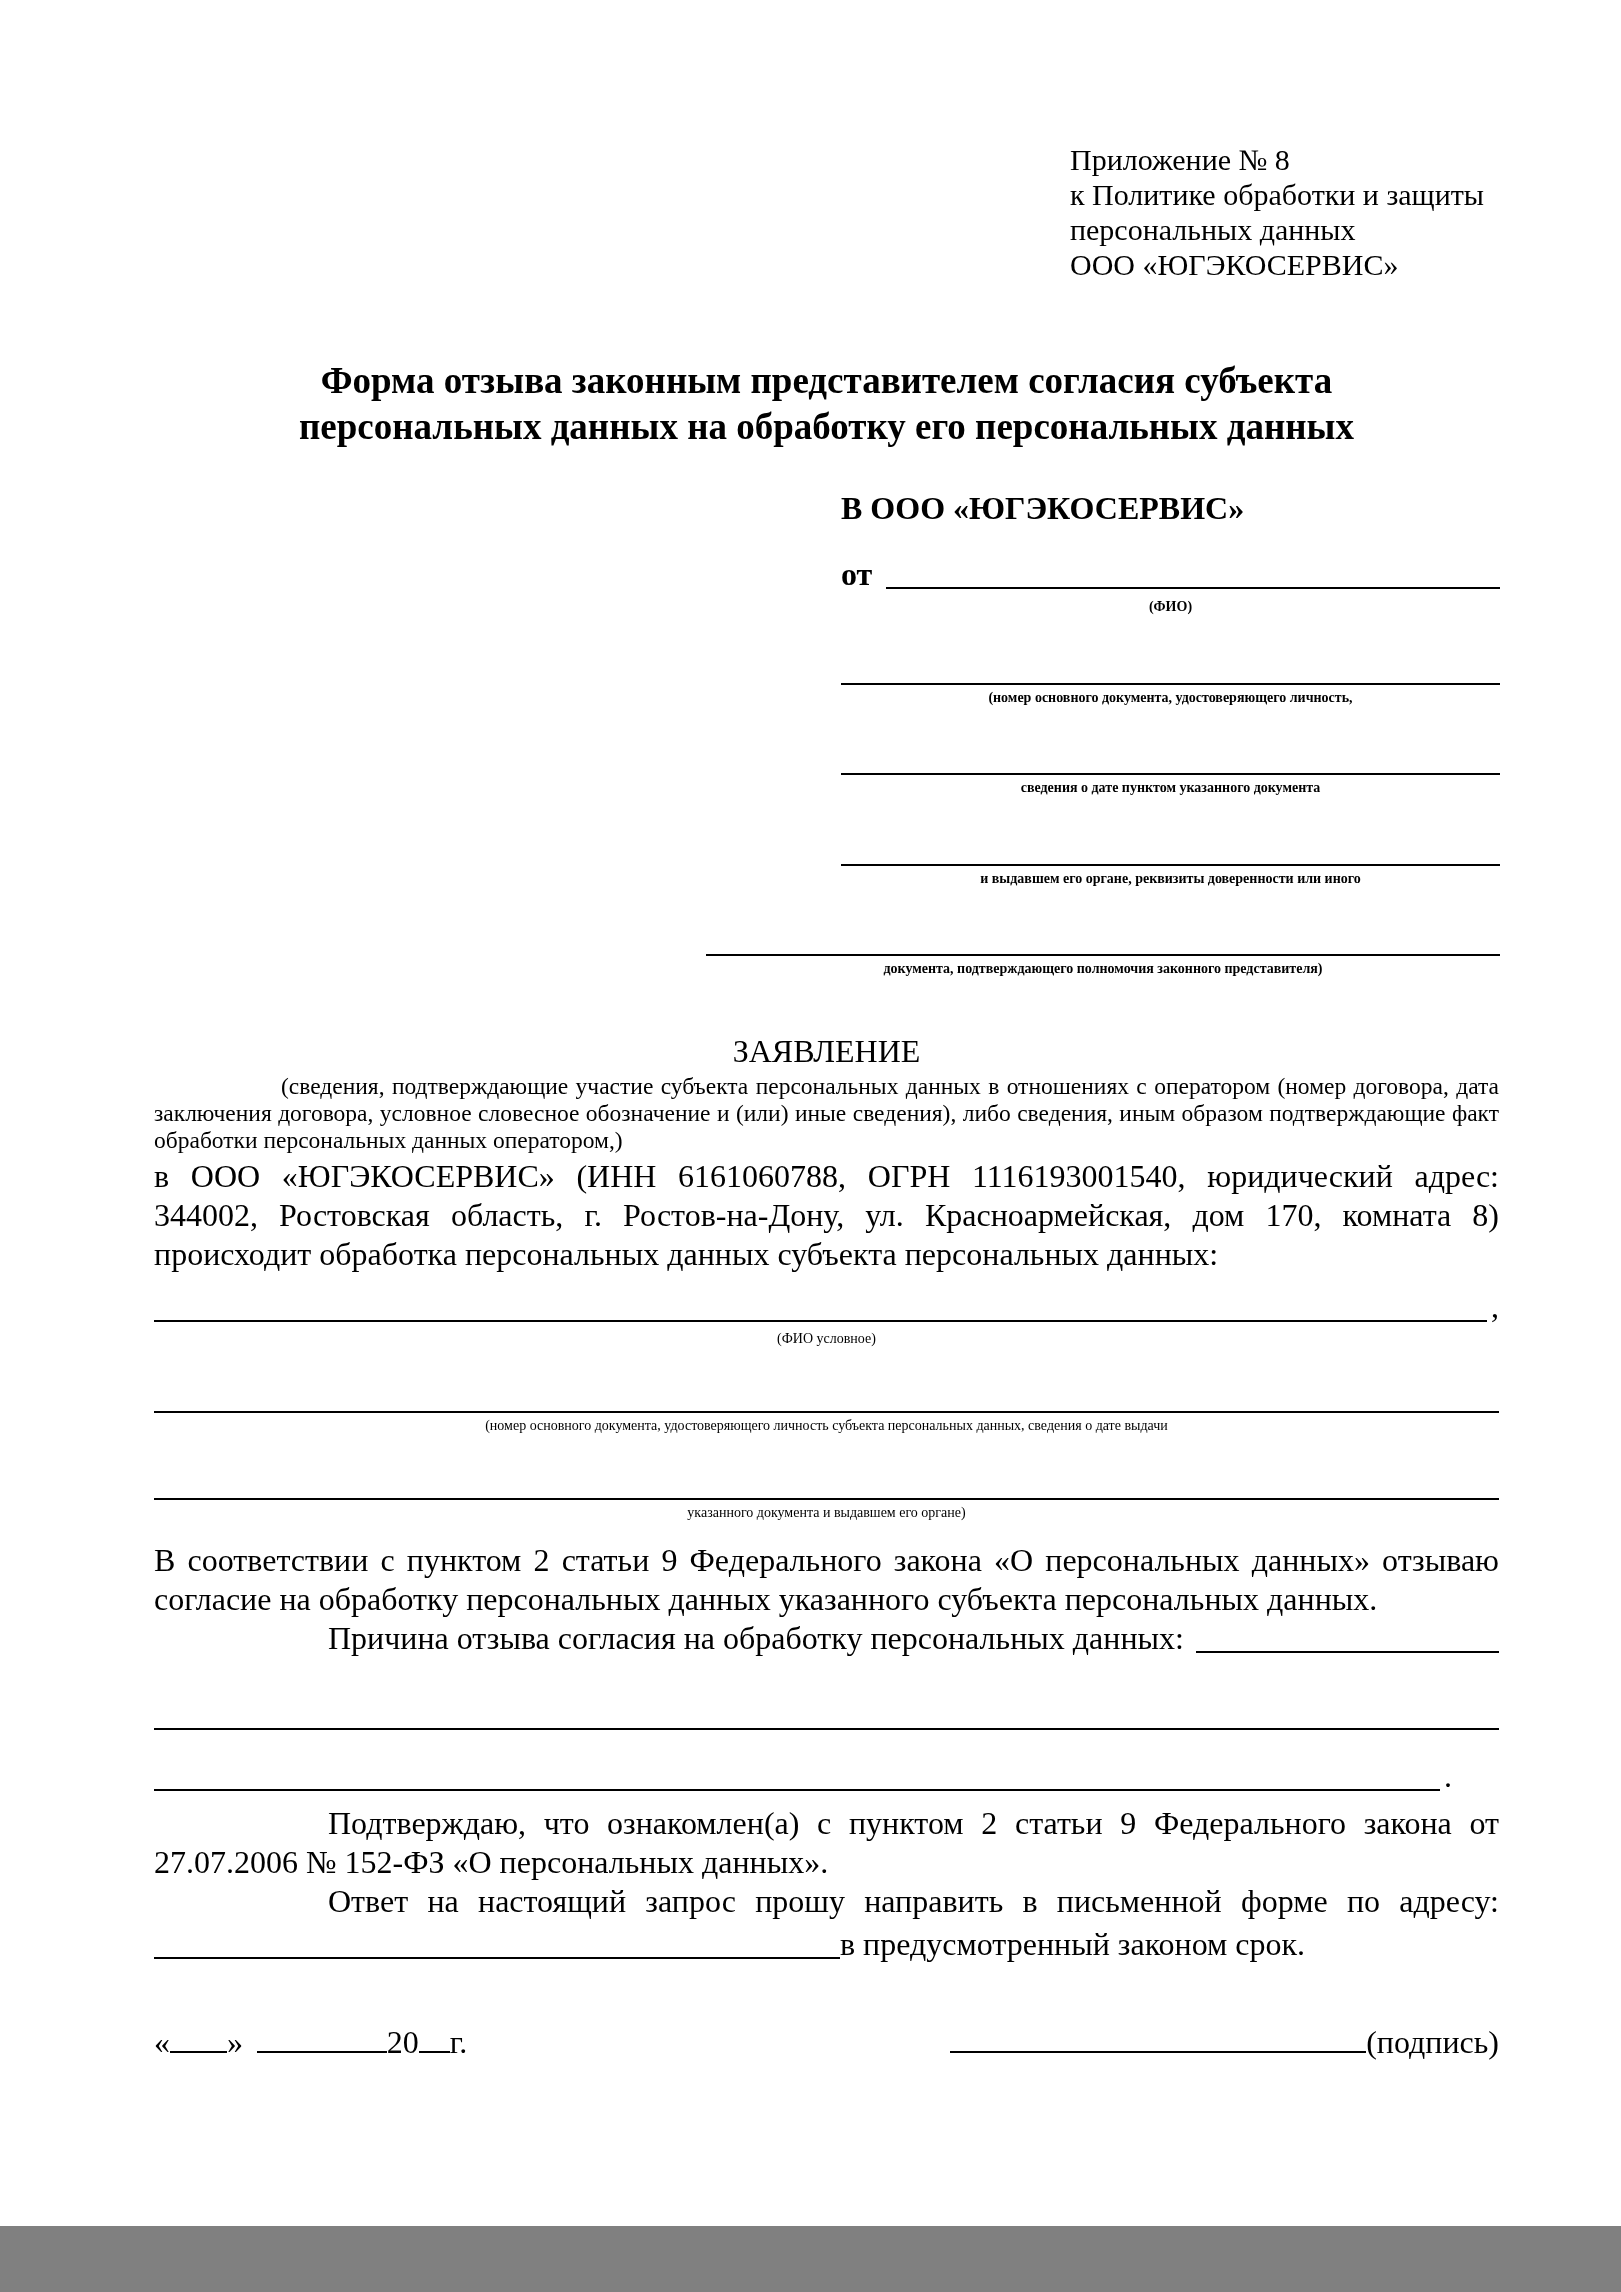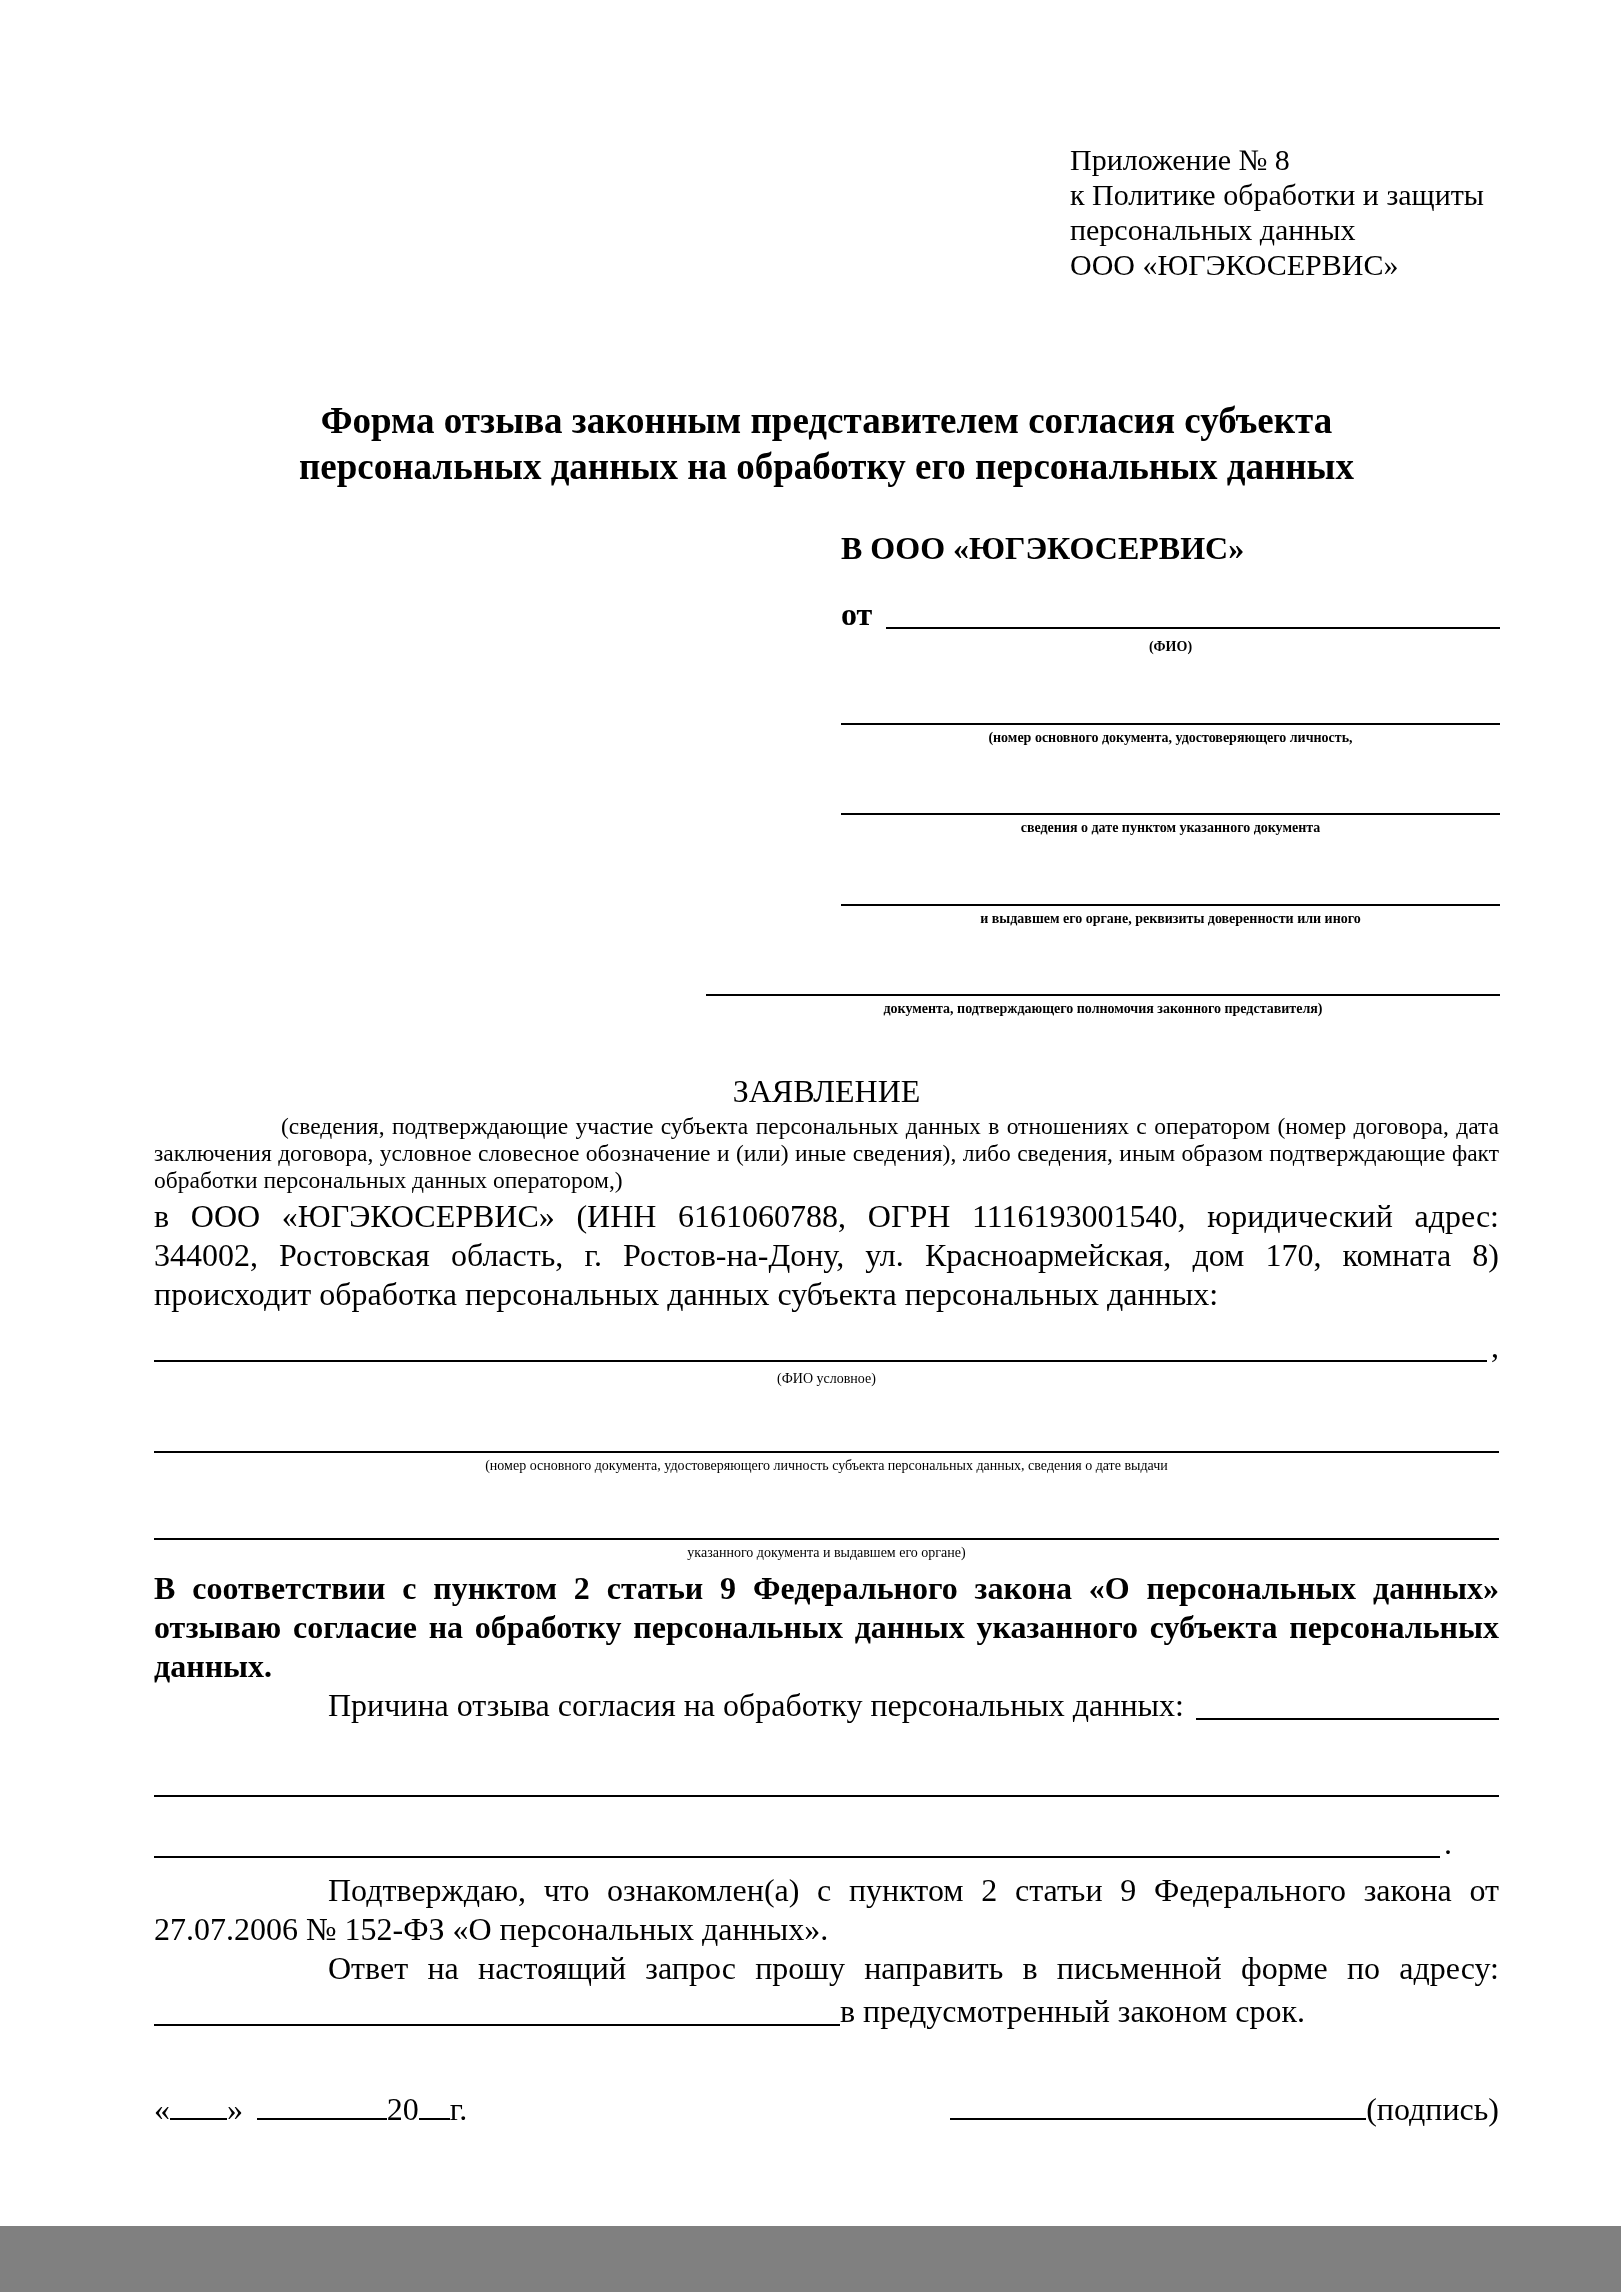--- a/index.html
+++ b/index.html
@@ -17,21 +17,21 @@
     overflow:hidden;
   }
   .appendix {
     margin-left:916px;
     width:431px;
     font-size:30px;
     line-height:35px;
     text-align:left;
   }
   .doc-title {
-    margin-top:116px;
+    margin-top:76px;
     text-align:center;
     font-weight:bold;
     font-size:37px;
     line-height:46px;
   }
   .addressee {
     margin-left:687px;
     width:659px;
     font-weight:bold;
   }
@@ -151,21 +151,21 @@
     <span class="tail-char">,</span>
   </div>
   <div class="caption">(ФИО условное)</div>
 
   <div class="field-line subject-pair-line"></div>
   <div class="caption">(номер основного документа, удостоверяющего личность субъекта персональных данных, сведения о дате выдачи</div>
 
   <div class="field-line subject-pair-line"></div>
   <div class="caption">указанного документа и выдавшем его органе)</div>
 
-  <div class="body-par" style="margin-top:2px;font-weight:bold;">В соответствии с пунктом 2 статьи 9 Федерального закона «О персональных данных» отзываю согласие на обработку персональных данных указанного субъекта персональных данных.</div>
+  <div class="body-par" style="margin-top:14px;">В соответствии с пунктом 2 статьи 9 Федерального закона «О персональных данных» отзываю согласие на обработку персональных данных указанного субъекта персональных данных.</div>
 
   <div class="flexrow reason-row">
     <span class="indent-label reason-text" style="padding-right:11.8px;">Причина отзыва согласия на обработку персональных данных:</span>
     <span class="fill"></span>
   </div>
 
   <div class="blank-line"></div>
 
   <div class="flexrow period-row">
     <span class="fill"></span>

